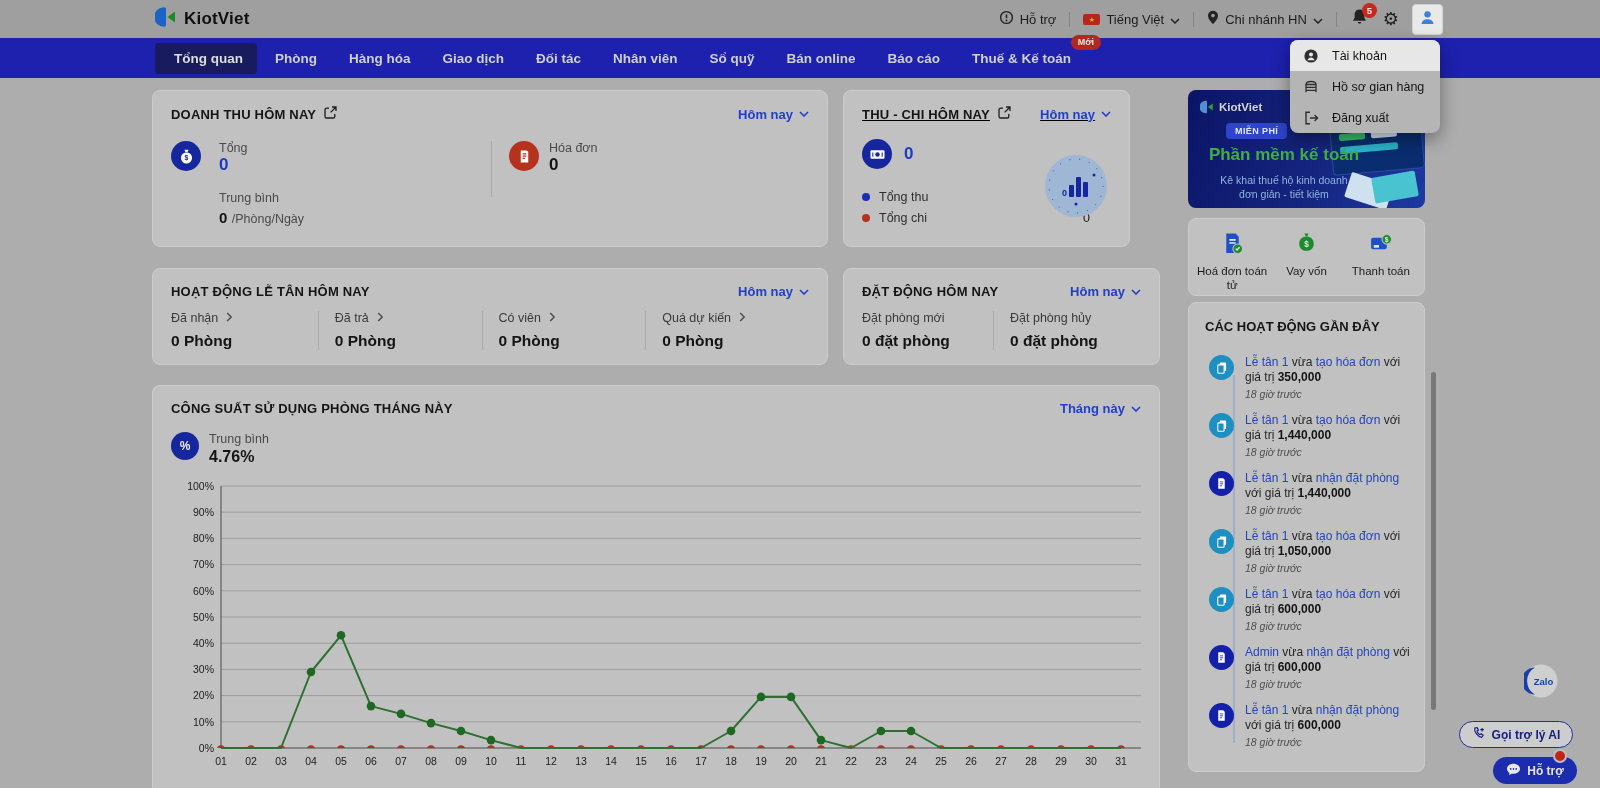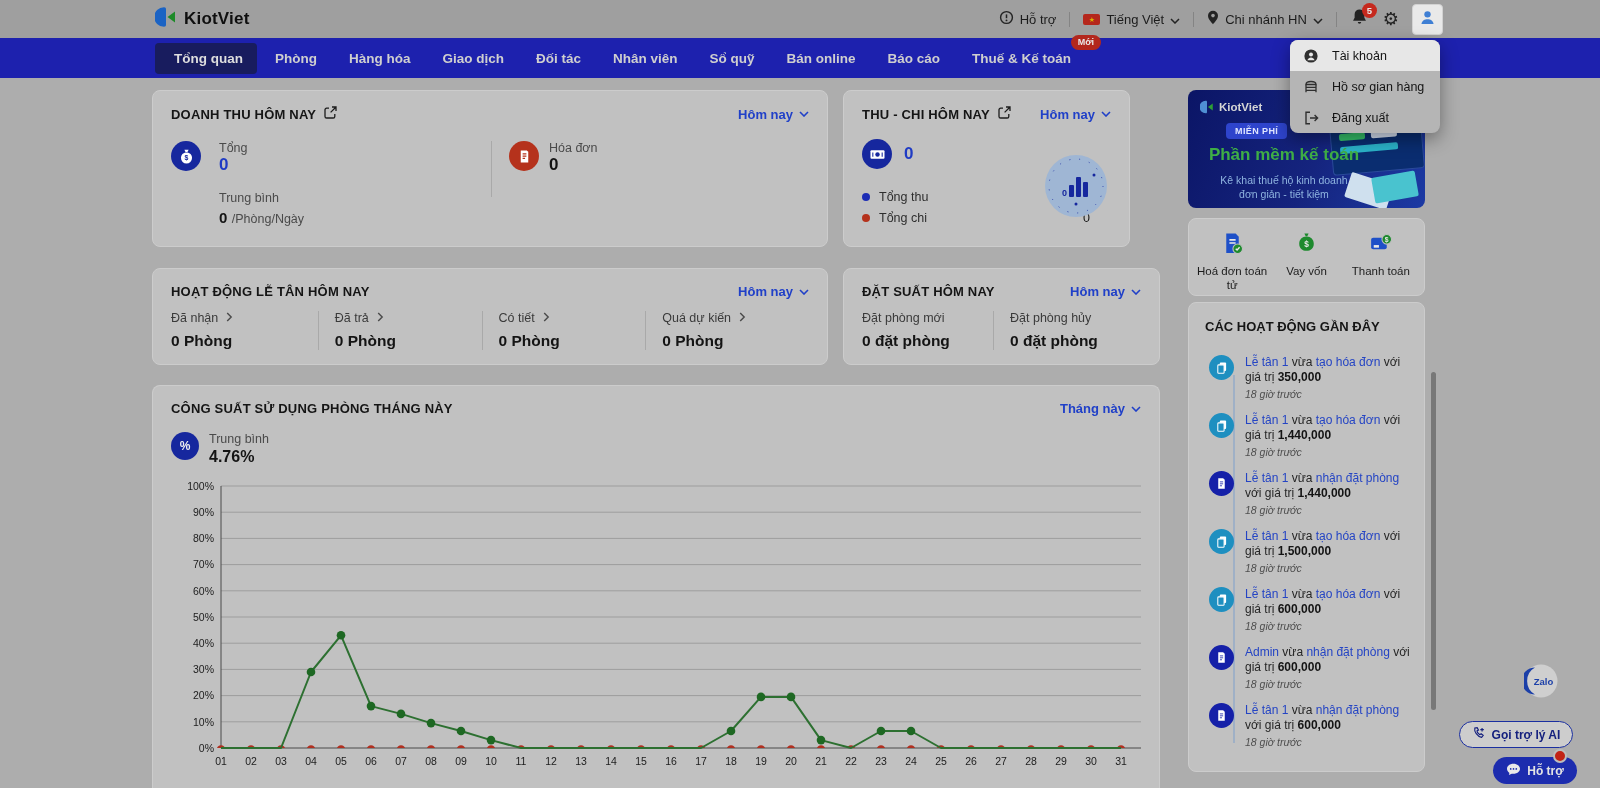--- a/index.html
+++ b/index.html
@@ -230,21 +230,21 @@
     </div>
     <div style="position:absolute; left:66px; top:100px;">
       <div class="lbl">Trung bình</div>
       <div style="margin-top:4px;">
         <span style="font-size:15px; font-weight:800; color:#141414;">0</span>
         <span class="lbl">/Phòng/Ngày</span>
       </div>
     </div>
   </div>
 
-  <div class="card" style="left:843px; top:90px; width:287px; height:157px;">
+  <div class="card" style="left:843px; top:90px; width:287px; height:157px;text-decoration:underline;">
     <div class="card-head">
       <div class="card-title">
         <span>THU - CHI HÔM NAY</span>
         <span><svg width="13" height="13" viewBox="0 0 13 13">
               <path d="M5 2.2H2.6A1.6 1.6 0 0 0 1 3.8v6.6A1.6 1.6 0 0 0 2.6 12h6.6a1.6 1.6 0 0 0 1.6-1.6V8" fill="none" stroke="#1c1c1c" stroke-width="1.3"></path>
               <path d="M8 1h4v4M11.8 1.2 6.6 6.4" stroke="#1c1c1c" stroke-width="1.3" fill="none"></path>
             </svg></span>
       </div>
       <div class="period">
         <span>Hôm nay</span>
@@ -314,21 +314,21 @@
           <div class="stat-lbl">
             <span>Đã trả</span>
             <span><svg width="7" height="10" viewBox="0 0 7 10">
                 <path d="M1.2 1l4 4-4 4" stroke="#4a4a4a" stroke-width="1.4" fill="none"></path>
               </svg></span>
           </div>
           <div class="stat-val">0 Phòng</div>
         </div>
         <div class="stat">
           <div class="stat-lbl">
-            <span>Có tiết</span>
+            <span>Có viên</span>
             <span><svg width="7" height="10" viewBox="0 0 7 10">
                 <path d="M1.2 1l4 4-4 4" stroke="#4a4a4a" stroke-width="1.4" fill="none"></path>
               </svg></span>
           </div>
           <div class="stat-val">0 Phòng</div>
         </div>
         <div class="stat">
           <div class="stat-lbl">
             <span>Quá dự kiến</span>
             <span><svg width="7" height="10" viewBox="0 0 7 10">
@@ -336,21 +336,21 @@
               </svg></span>
           </div>
           <div class="stat-val">0 Phòng</div>
         </div>
       </div>
   </div>
 
   <div class="card" style="left:843px; top:268px; width:317px; height:97px;">
     <div class="card-head">
       <div class="card-title">
-          <span>ĐẶT SUẤT HÔM NAY</span>
+          <span>ĐẶT ĐỘNG HÔM NAY</span>
         </div>
       <div class="period">
         <span>Hôm nay</span>
         <svg width="10" height="6" viewBox="0 0 10 6">
             <path d="M1 1l4 4 4-4" stroke="#2040c8" stroke-width="1.6" fill="none"></path>
           </svg>
       </div>
     </div>
     <div class="stat-row" id="booking-stats">
         <div class="stat">
@@ -590,21 +590,21 @@
           </div>
         </div>
         <div class="act">
           <div class="act-ico invoice">
             <svg width="14" height="14" viewBox="0 0 16 16">
               <rect x="5.5" y="1.8" width="7.2" height="9.6" rx="1" fill="#fff"></rect>
               <rect x="3.2" y="4.4" width="7.2" height="9.6" rx="1" fill="#1e8fc0" stroke="#fff" stroke-width="1.2"></rect>
             </svg>
           </div>
           <div>
-            <div class="act-txt"><span class="link">Lễ tân 1</span> vừa <span class="link">tạo hóa đơn</span> với giá trị <b>1,500,000</b></div>
+            <div class="act-txt"><span class="link">Lễ tân 1</span> vừa <span class="link">tạo hóa đơn</span> với giá trị <b>1,050,000</b></div>
             <div class="act-time">18 giờ trước</div>
           </div>
         </div>
         <div class="act">
           <div class="act-ico invoice">
             <svg width="14" height="14" viewBox="0 0 16 16">
               <rect x="5.5" y="1.8" width="7.2" height="9.6" rx="1" fill="#fff"></rect>
               <rect x="3.2" y="4.4" width="7.2" height="9.6" rx="1" fill="#1e8fc0" stroke="#fff" stroke-width="1.2"></rect>
             </svg>
           </div>

